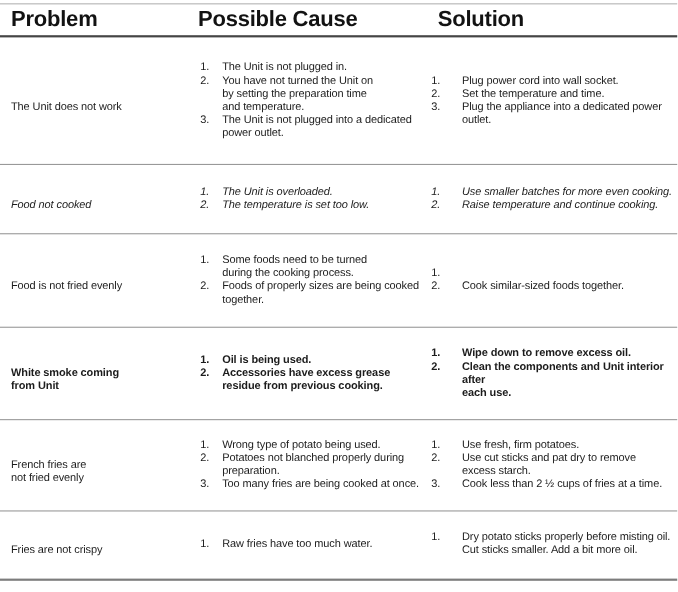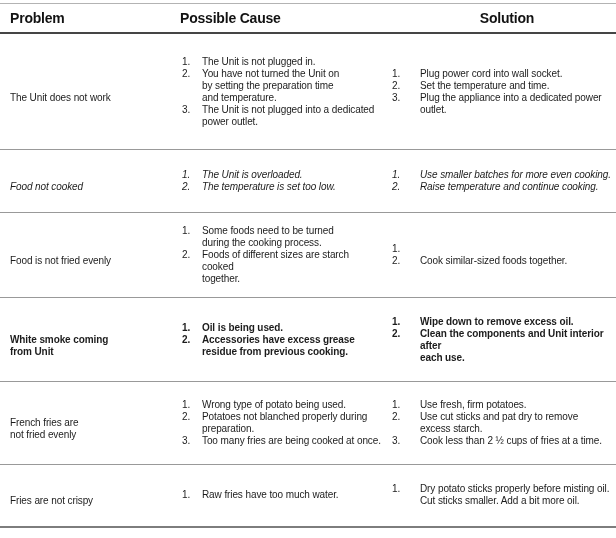--- a/index.html
+++ b/index.html
@@ -17,29 +17,29 @@
     height: 0;
     border-top: 1px solid #b3b3b3;
   }
   .thead {
     display: flex;
     height: 28px;
     align-items: center;
     border-bottom: 2px solid #454545;
   }
   .th {
-    font-size: 14px;
+    font-size: 20px;
     font-weight: bold;
     letter-spacing: -0.2px;
     color: #121212;
     white-space: nowrap;
   }
   .th-problem  { width: 170px; box-sizing: border-box; padding-left: 10px; }
   .th-cause    { width: 212px; box-sizing: border-box; padding-left: 10px; }
-  .th-solution { flex: 1;      box-sizing: border-box; padding-left: 16px; text-align: center; }
+  .th-solution { flex: 1;      box-sizing: border-box; padding-left: 16px; }
 
   .trow {
     display: flex;
     box-sizing: border-box;
     border-bottom: 1px solid #999999;
   }
   .r1 { height: 116px; }
   .r2 { height: 63px; font-style: italic; }
   .r3 { height: 85px; }
   .r4 { height: 84px; font-weight: bold; }
@@ -154,21 +154,21 @@
       <div class="problem-text">Food is not fried evenly</div>
     </div>
     <div class="cell cell-causes">
       <div class="li">
           <span class="num">1.</span>
           <span class="txt">Some foods need to be turned
 during the cooking process.</span>
         </div>
       <div class="li">
           <span class="num">2.</span>
-          <span class="txt">Foods of different sizes are starch cooked
+          <span class="txt">Foods of properly sizes are being cooked
 together.</span>
         </div>
     </div>
     <div class="cell cell-solutions">
       <div class="li">
           <span class="num">1.</span>
         </div>
       <div class="li">
           <span class="num">2.</span>
           <span class="txt">Cook similar-sized foods together.</span>

